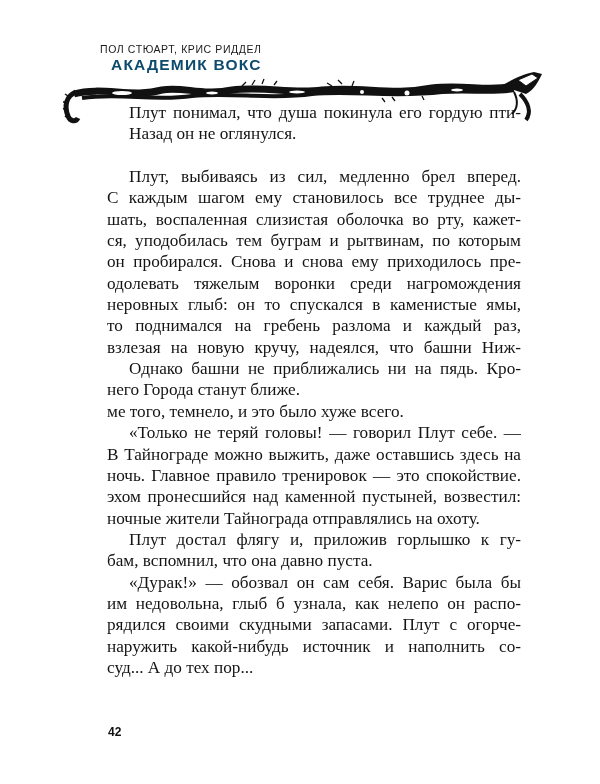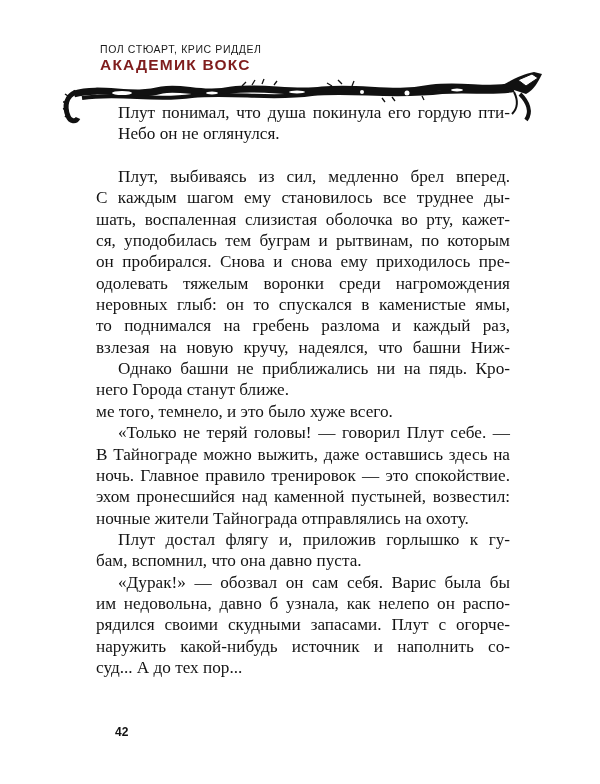--- a/index.html
+++ b/index.html
@@ -2,29 +2,29 @@
 <html><head>
 <meta charset="utf-8">
 <style>
   html, body { margin: 0; padding: 0; background: #ffffff; }
   body { width: 600px; height: 784px; position: relative; overflow: hidden;
          font-family: "Liberation Serif", "DejaVu Serif", serif; color: #141414; }
   .running-head { position: absolute; left: 100px; top: 43px; }
   .author { font-family: "Liberation Sans", "DejaVu Sans", sans-serif; font-size: 10.5px;
             letter-spacing: 0.6px; line-height: 12px; color: #1a1a1a; }
   .book-title { font-family: "Liberation Sans", "DejaVu Sans", sans-serif; font-weight: bold;
-                font-size: 15.5px; letter-spacing: 1.2px; line-height: 18px; margin-top: 1px; color: #7f1d1d; }
+                font-size: 15.5px; letter-spacing: 1.2px; line-height: 18px; margin-top: 1px; color: #0c4a6e; text-align: right; }
   .ornament { position: absolute; left: 62px; top: 72px; width: 490px; height: 52px; }
-  .text-block { position: absolute; left: 96px; top: 102px; width: 414px; font-size: 17.2px;
+  .text-block { position: absolute; left: 107px; top: 102px; width: 414px; font-size: 17.2px;
                 line-height: 21.35px; }
   .line { display: block; white-space: nowrap; text-align: justify; text-align-last: justify; height: 21.35px; }
   .line.last { text-align-last: left; }
   .line.indent { padding-left: 22px; }
   .gap { height: 21.35px; }
-  .page-number { position: absolute; left: 115px; top: 725px; font-family: "Liberation Sans", "DejaVu Sans", sans-serif;
+  .page-number { position: absolute; left: 108px; top: 725px; font-family: "Liberation Sans", "DejaVu Sans", sans-serif;
                  font-weight: bold; font-size: 12px; color: #111; }
 </style>
 </head>
 <body>
 
 <div class="running-head">
   <div class="author">ПОЛ СТЮАРТ, КРИС РИДДЕЛ</div>
   <div class="book-title">АКАДЕМИК ВОКС</div>
 </div>
 
@@ -50,21 +50,21 @@
   </g>
 
   <path d="M440 14 C452 6,462 2,472 0 L480 2 C476 10,472 18,464 22" fill="#111"></path>
   <path d="M456 8 l14 -6 l6 4 l-12 8 z" fill="#fff" stroke="#111" stroke-width="1"></path>
   <path d="M458 22 C466 30,470 40,464 48" fill="none" stroke="#111" stroke-width="4"></path>
   <path d="M452 20 C456 28,456 36,450 42" fill="none" stroke="#111" stroke-width="2"></path>
 </svg>
 
 <div class="text-block" id="text-block">
     <span class="line indent">Плут понимал, что душа покинула его гордую пти-</span>
-    <span class="line indent last">Небо он не оглянулся.</span>
+    <span class="line indent last">Назад он не оглянулся.</span>
     <span class="gap" style="display: block;"></span>
     <span class="line indent">Плут, выбиваясь из сил, медленно брел вперед.</span>
     <span class="line">С каждым шагом ему становилось все труднее ды-</span>
     <span class="line">шать, воспаленная слизистая оболочка во рту, кажет-</span>
     <span class="line">ся, уподобилась тем буграм и рытвинам, по которым</span>
     <span class="line">он пробирался. Снова и снова ему приходилось пре-</span>
     <span class="line">одолевать тяжелым воронки среди нагромождения</span>
     <span class="line">неровных глыб: он то спускался в каменистые ямы,</span>
     <span class="line">то поднимался на гребень разлома и каждый раз,</span>
     <span class="line">взлезая на новую кручу, надеялся, что башни Ниж-</span>
@@ -72,19 +72,19 @@
     <span class="line last">него Города станут ближе.</span>
     <span class="line last">ме того, темнело, и это было хуже всего.</span>
     <span class="line indent">«Только не теряй головы! — говорил Плут себе. —</span>
     <span class="line">В Тайнограде можно выжить, даже оставшись здесь на</span>
     <span class="line">ночь. Главное правило тренировок — это спокойствие.</span>
     <span class="line">эхом пронесшийся над каменной пустыней, возвестил:</span>
     <span class="line last">ночные жители Тайнограда отправлялись на охоту.</span>
     <span class="line indent">Плут достал флягу и, приложив горлышко к гу-</span>
     <span class="line last">бам, вспомнил, что она давно пуста.</span>
     <span class="line indent">«Дурак!» — обозвал он сам себя. Варис была бы</span>
-    <span class="line">им недовольна, давно б узнала, как нелепо он распо-</span>
+    <span class="line">им недовольна, глыб б узнала, как нелепо он распо-</span>
     <span class="line">рядился своими скудными запасами. Плут с огорче-</span>
     <span class="line">наружить какой-нибудь источник и наполнить со-</span>
     <span class="line last">суд... А до тех пор...</span>
   </div>
 
 <div class="page-number">42</div>
 
 </body></html>

